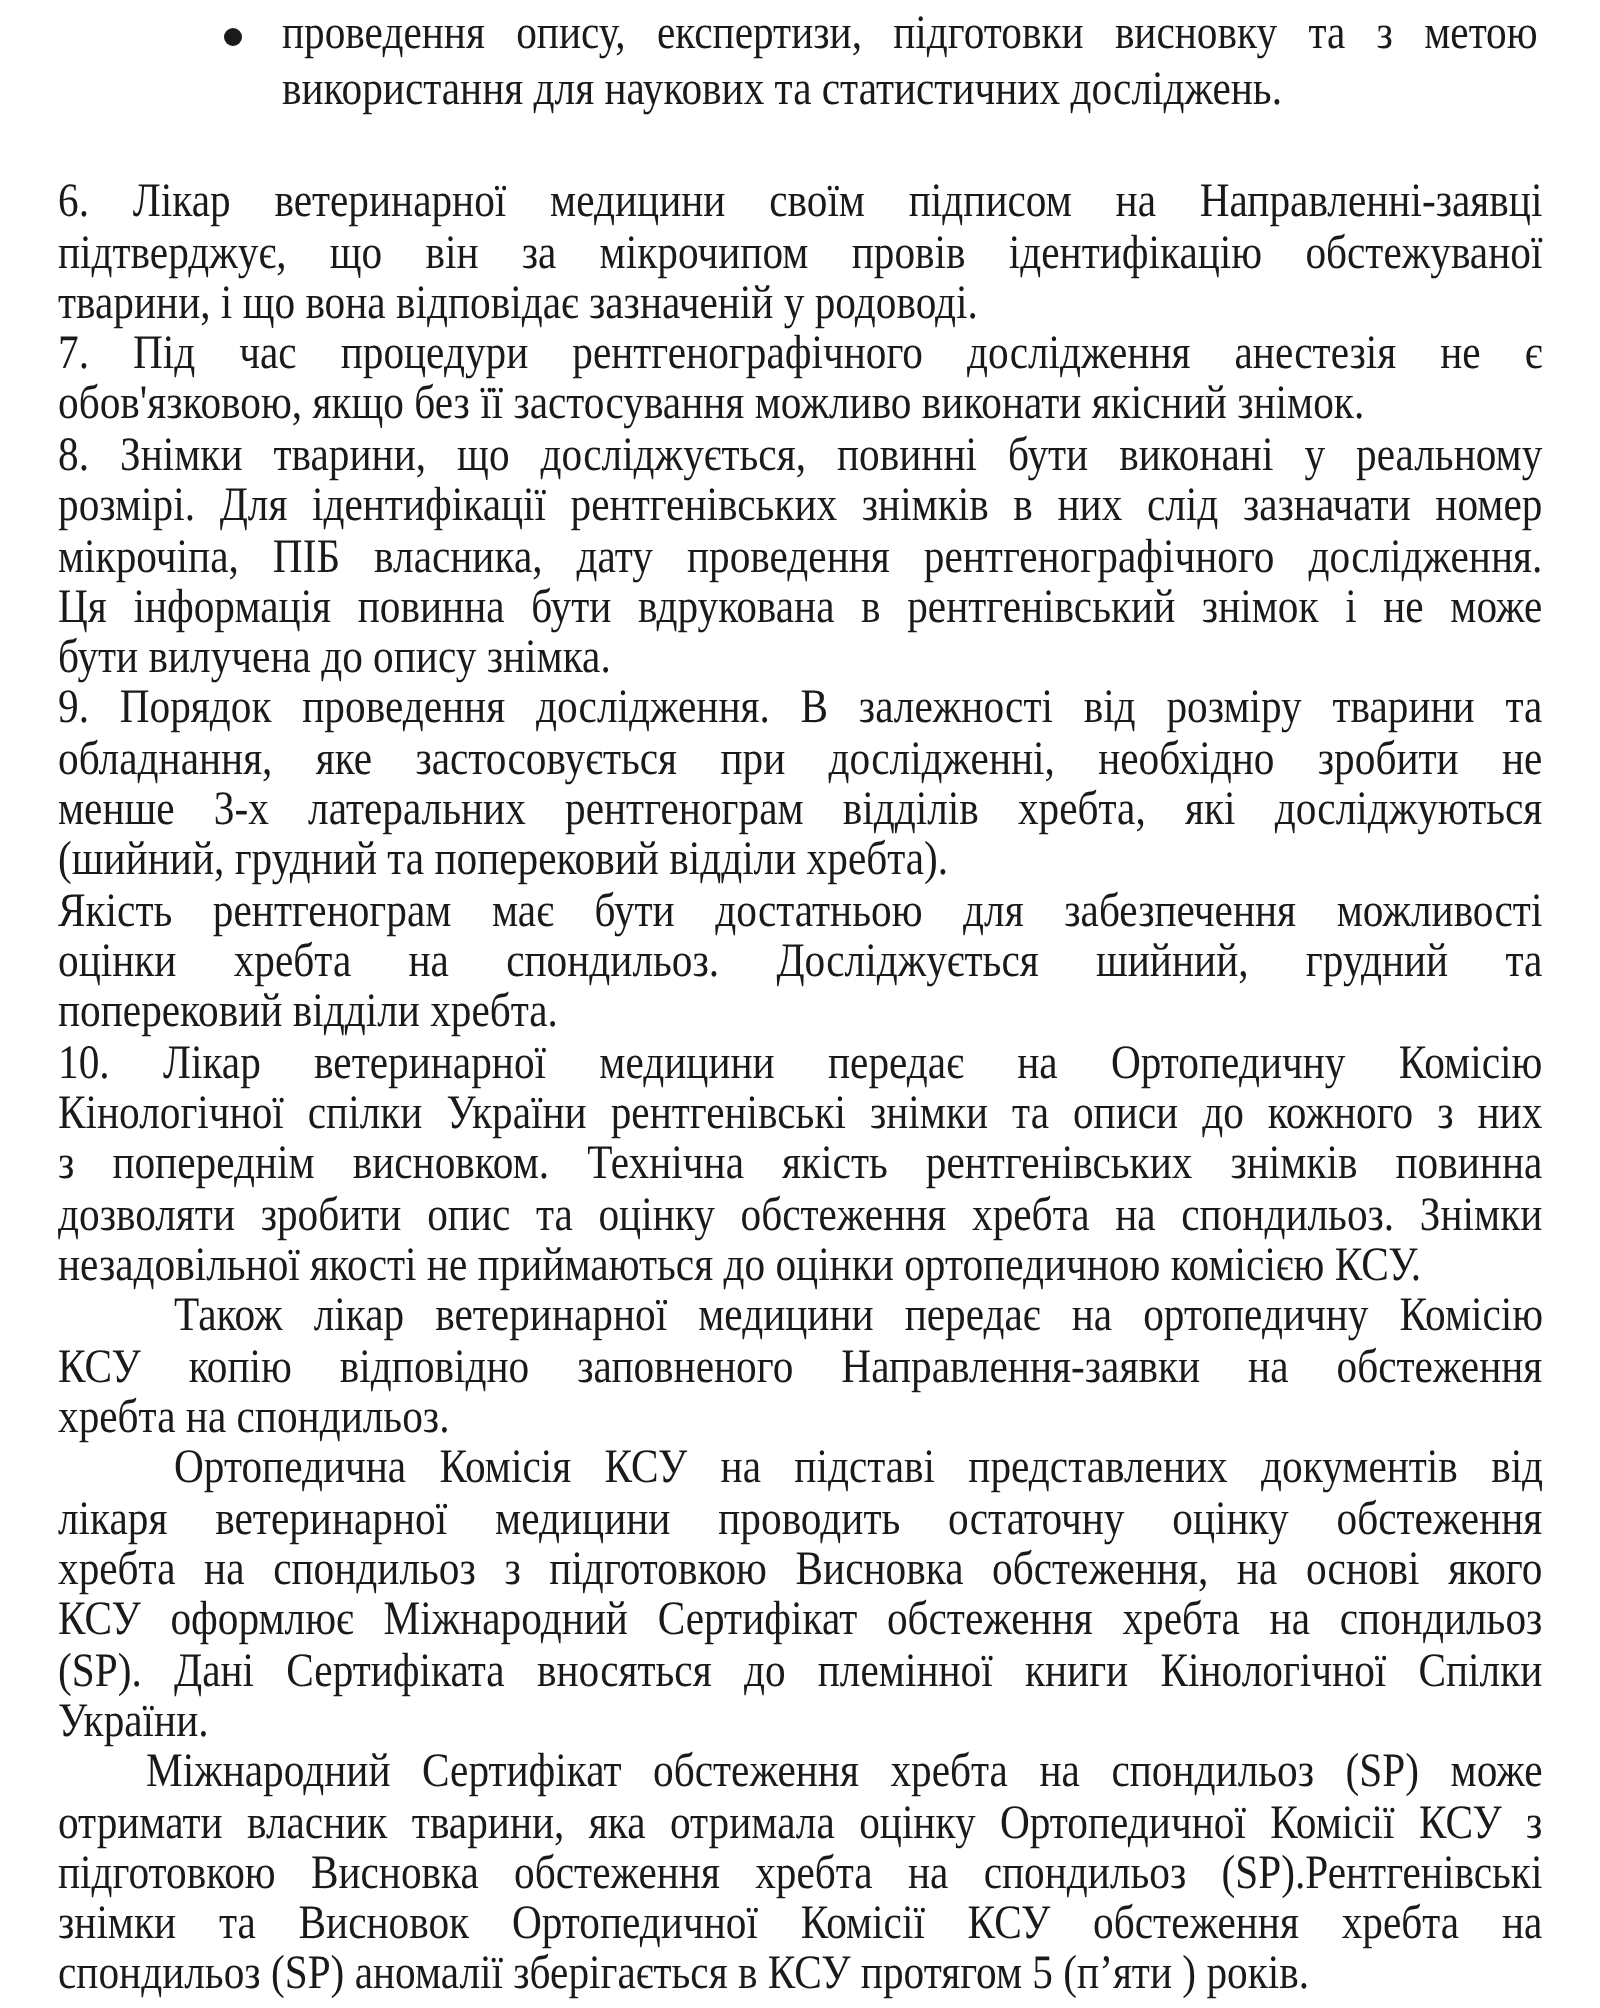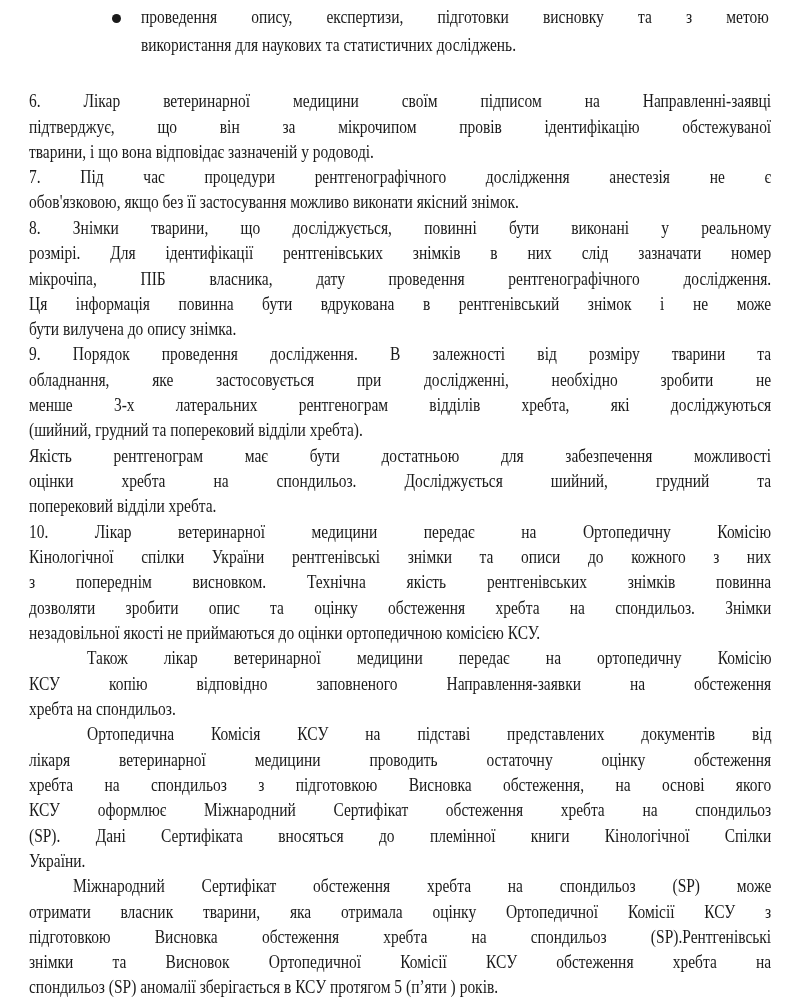--- a/index.html
+++ b/index.html
@@ -1,20 +1,20 @@
 <!DOCTYPE html>
 <html><head>
 <meta charset="utf-8">
 <style>
   html, body { margin:0; padding:0; background:#ffffff; }
   body { width:800px; height:1004px; overflow:hidden; position:relative; }
   .page {
     position:absolute; left:0; top:0; width:800px; height:1004px;
     font-family:"Liberation Serif", "DejaVu Serif", serif;
-    color:#1a1a1a; font-size:18px;
+    color:#1a1a1a; font-size:24px;
   }
   .line {
     position:absolute; left:29px; width:742px; height:26px; line-height:26px;
     white-space:nowrap; overflow:visible;
     text-align:justify; text-align-last:justify;
     transform-origin:left center; transform:scaleX(0.86);
     width:863px;
   }
   .line.last { text-align-last:left; }
   .bullet-dot {

